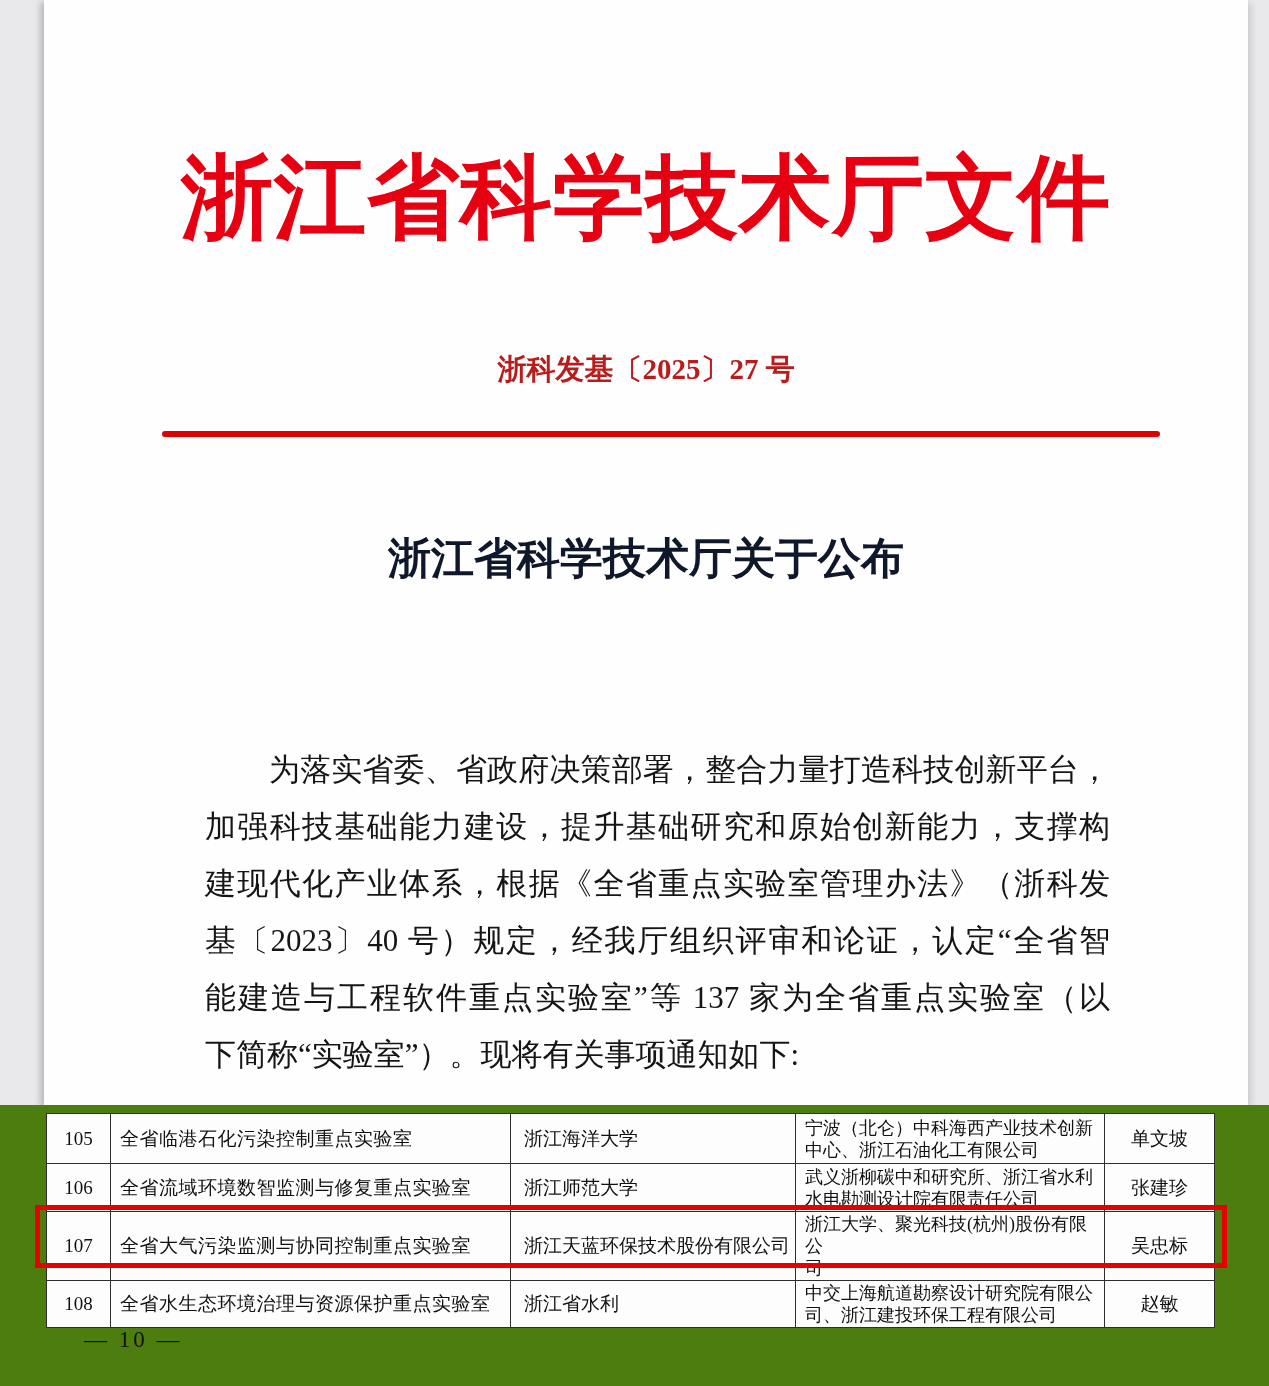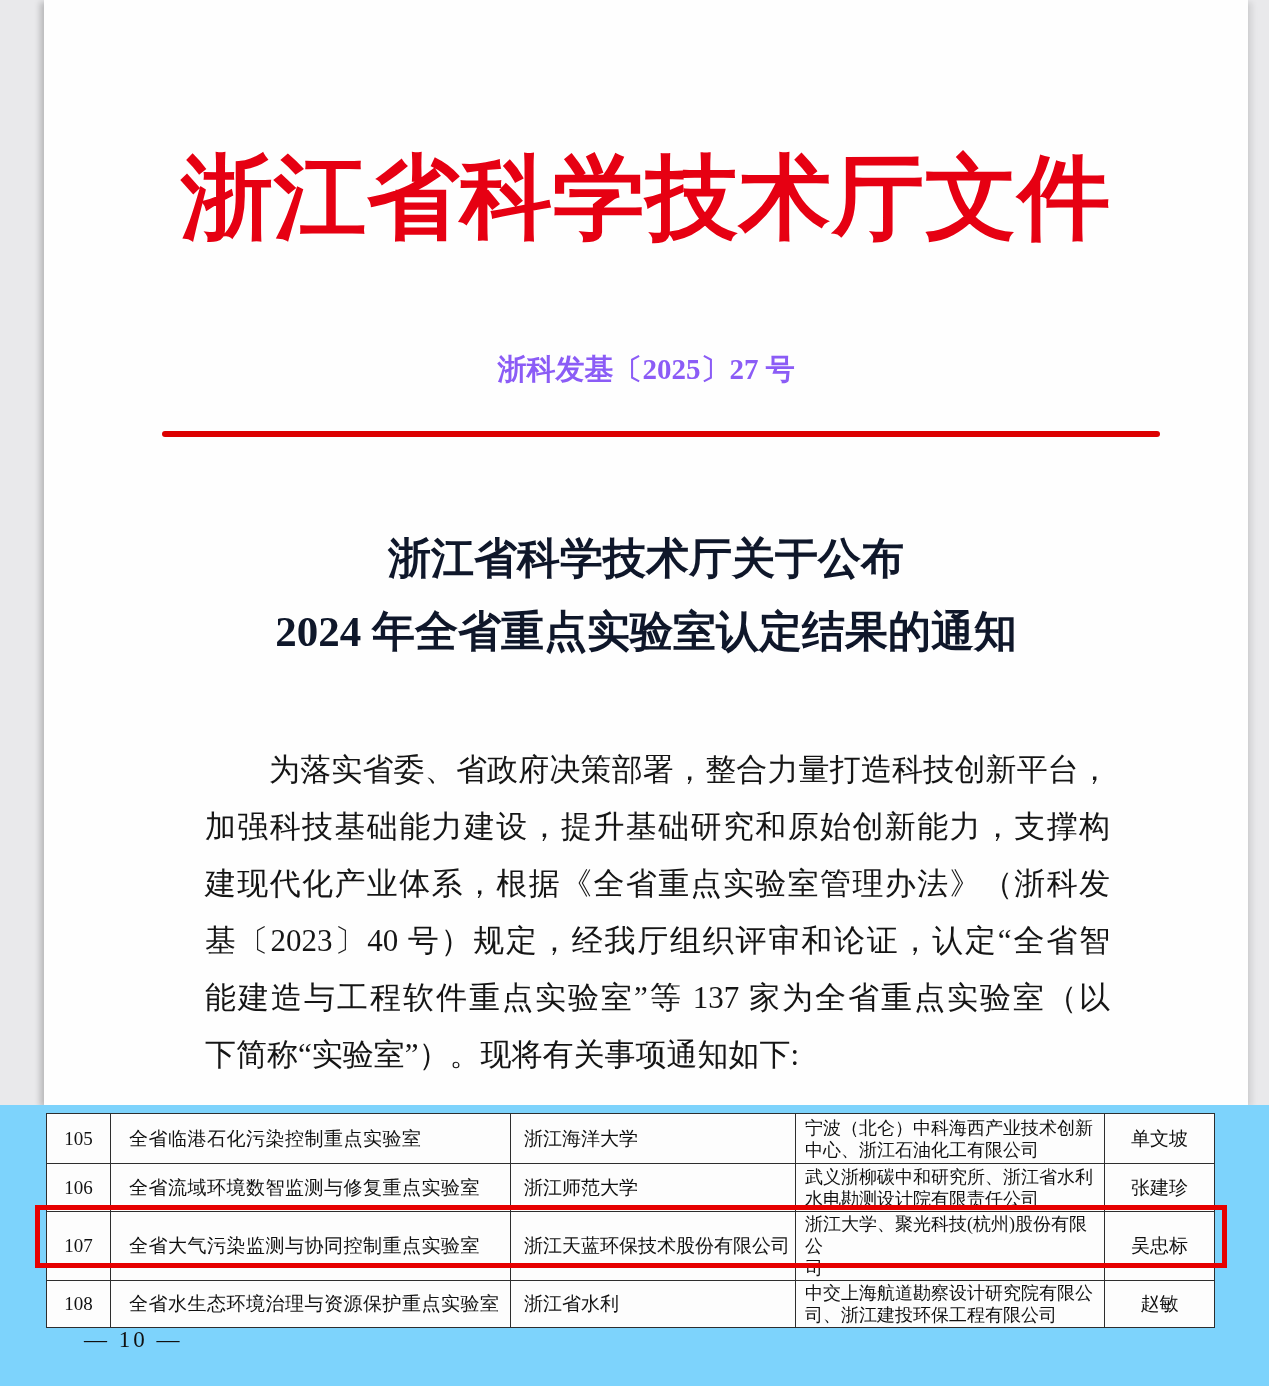--- a/index.html
+++ b/index.html
@@ -19,21 +19,21 @@
     box-shadow:-4px 2px 6px rgba(0,0,0,0.20), 4px 2px 6px rgba(0,0,0,0.10);
   }
   .red-title {
     position:absolute; top:136px; left:0; width:100%;
     text-align:center; font-size:92px; font-weight:bold;
     color:#e60012; white-space:nowrap; letter-spacing:1px;
     font-family:"Liberation Serif","DejaVu Serif",serif;
   }
   .doc-number {
     position:absolute; top:350px; left:0; width:100%;
-    text-align:center; font-size:29px; color:#8b5cf6; font-weight:bold;
+    text-align:center; font-size:29px; color:#b91c1c; font-weight:bold;
   }
   .red-rule {
     position:absolute; top:431px; left:118px; width:998px; height:6px;
     background:#dc0000; border-radius:3px;
   }
   .notice-title {
     position:absolute; top:522px; left:0; width:100%;
     text-align:center; font-size:43px; font-weight:bold; color:#0f172a;
     line-height:73px;
   }
@@ -48,33 +48,33 @@
   .bline {
     height:57px; line-height:57px; white-space:nowrap;
     text-align:justify; text-align-last:justify;
   }
   .bline.first { padding-left:64px; }
   .bline.last { text-align-last:left; }
 
   
   .table-strip {
     position:absolute; left:0; top:1105px; width:1269px; height:281px;
-    background:#7dd3fc;
+    background:#4d7c0f;
   }
   table.labs {
     position:absolute; left:46px; top:8px; width:1168px;
     border-collapse:collapse; table-layout:fixed;
     background:#fdfdfd;
   }
   table.labs td {
     border:1.6px solid #2e2e2e; color:#111;
     vertical-align:middle; overflow:hidden;
   }
   td.c-no     { text-align:center; font-size:19px; }
-  td.c-lab    { font-size:19px; padding-left:18px; letter-spacing:0.5px; }
+  td.c-lab    { font-size:19px; padding-left:9px; letter-spacing:0.5px; }
   td.c-inst   { font-size:19px; padding-left:13px; }
   td.c-part   { font-size:18px; line-height:22px; padding:1px 9px; white-space:pre-line; }
   td.c-leader { text-align:center; font-size:19px; }
   tr.r1 { height:50px; } tr.r2 { height:48px; } tr.r3 { height:52px; } tr.r4 { height:47px; }
 
   .highlight-box {
     position:absolute; left:35px; top:100px; width:1192px; height:63px;
     border:5px solid #e60000; pointer-events:none;
   }
   .page-no {
@@ -86,21 +86,20 @@
 <body>
 
 <div class="canvas">
 
   <div class="page-letter">
     <div class="red-title">浙江省科学技术厅文件</div>
     <div class="doc-number">浙科发基〔2025〕27 号</div>
     <div class="red-rule"></div>
     <div class="notice-title">
       <div>浙江省科学技术厅关于公布</div>
-      <div>2024 年全省重点实验室认定结果的通知</div>
     </div>
     <div class="body-text">
       <div class="bline first">为落实省委、省政府决策部署，整合力量打造科技创新平台，</div>
       <div class="bline">加强科技基础能力建设，提升基础研究和原始创新能力，支撑构</div>
       <div class="bline">建现代化产业体系，根据《全省重点实验室管理办法》（浙科发</div>
       <div class="bline">基〔2023〕40 号）规定，经我厅组织评审和论证，认定“全省智</div>
       <div class="bline">能建造与工程软件重点实验室”等 137 家为全省重点实验室（以</div>
       <div class="bline last">下简称“实验室”）。现将有关事项通知如下:</div>
     </div>
   </div>

